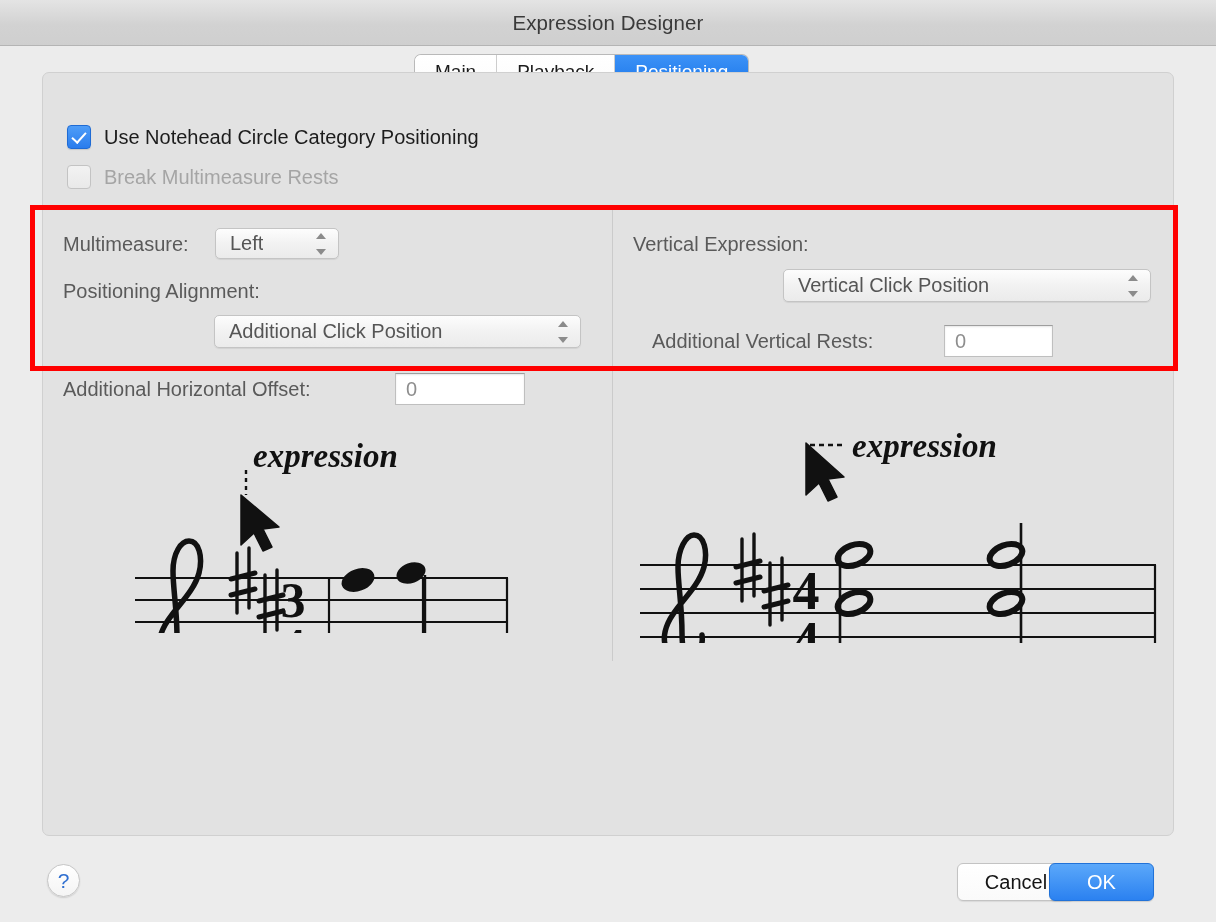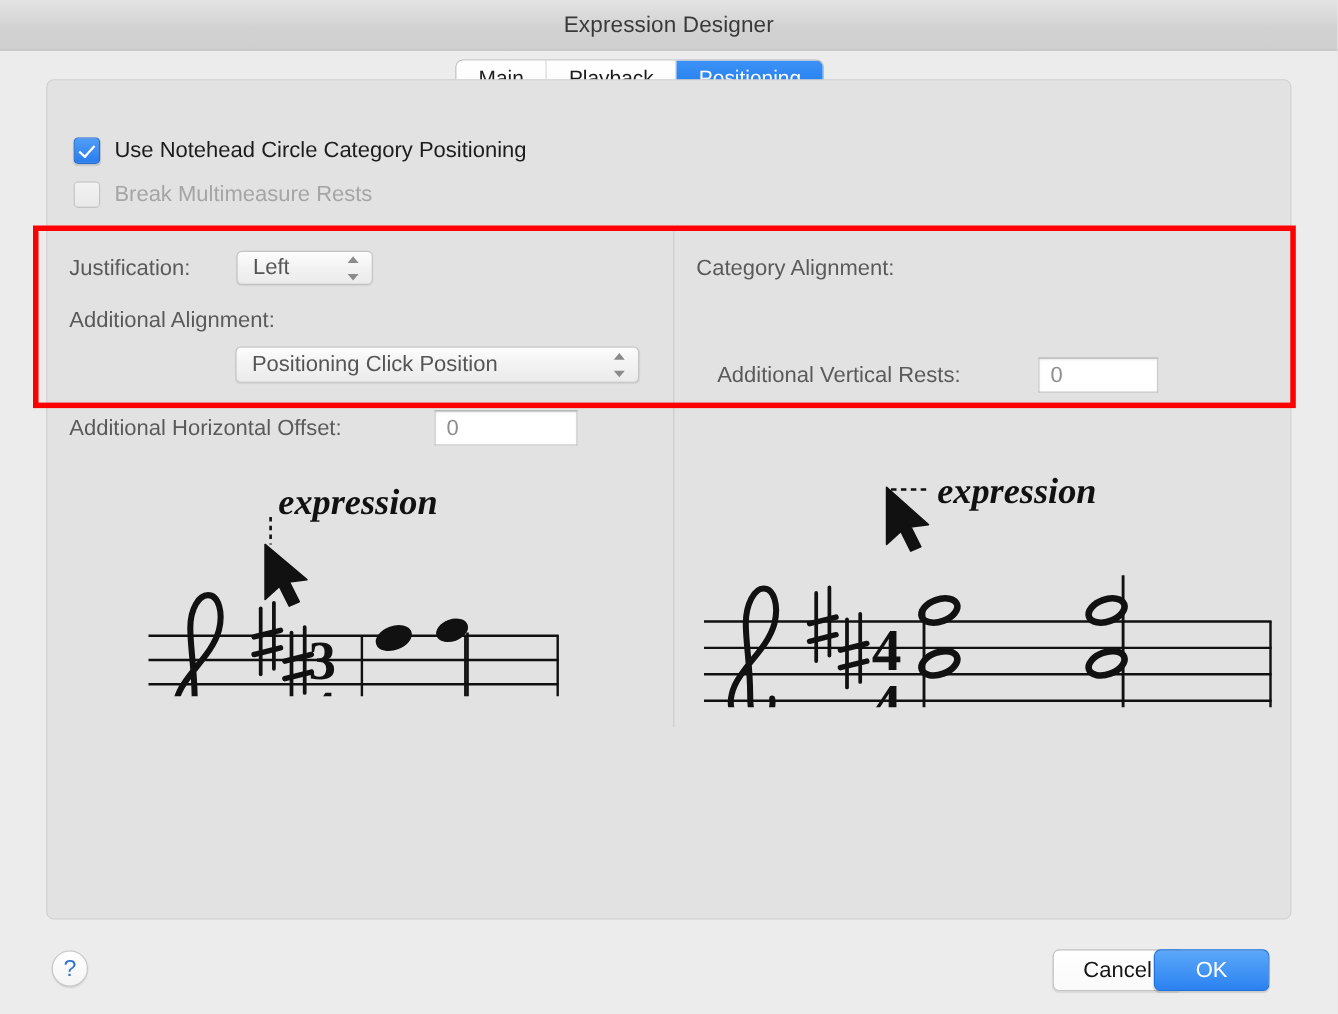--- a/index.html
+++ b/index.html
@@ -267,44 +267,51 @@
     <span class="chk-label">Use Notehead Circle Category Positioning</span>
   </div>
 
   <div class="chk-row r2">
     <span class="cbox off"></span>
     <span class="chk-label disabled">Break Multimeasure Rests</span>
   </div>
 
   <div class="vdivider"></div>
 
-  <div class="lbl" style="left:20px; top:160px;">Justification:</div>
+  <div class="lbl" style="left:20px; top:160px;">Multimeasure:</div>
   <div class="popup" style="left:172px; top:155px; width:124px; height:31px;">
     <span class="popup-text">Left</span>
     <span class="popup-arrows">
         <i class="up"></i>
         <i class="dn"></i>
       </span>
   </div>
 
-  <div class="lbl" style="left:20px; top:207px;">Additional Alignment:</div>
+  <div class="lbl" style="left:20px; top:207px;">Positioning Alignment:</div>
   <div class="popup" style="left:171px; top:242px; width:367px; height:33px;">
-    <span class="popup-text">Positioning Click Position</span>
+    <span class="popup-text">Additional Click Position</span>
     <span class="popup-arrows">
         <i class="up"></i>
         <i class="dn"></i>
       </span>
   </div>
 
   <div class="lbl" style="left:20px; top:305px;">Additional Horizontal Offset:</div>
   <div class="tfield" style="left:352px; top:300px; width:130px; height:32px;">
     <span>0</span>
   </div>
 
-  <div class="lbl" style="left:590px; top:160px;">Category Alignment:</div>
+  <div class="lbl" style="left:590px; top:160px;">Vertical Expression:</div>
+  <div class="popup" style="left:740px; top:196px; width:368px; height:33px;">
+    <span class="popup-text">Vertical Click Position</span>
+    <span class="popup-arrows">
+        <i class="up"></i>
+        <i class="dn"></i>
+      </span>
+  </div>
 
   <div class="lbl" style="left:609px; top:257px;">Additional Vertical Rests:</div>
   <div class="tfield" style="left:901px; top:252px; width:109px; height:32px;">
     <span>0</span>
   </div>
 
   <svg class="music" style="left:90px; top:350px;" width="430" height="210" viewBox="0 0 430 210">
 
     <g stroke="#111" stroke-width="2.2">
       <line x1="2" y1="155" x2="375" y2="155"></line>

